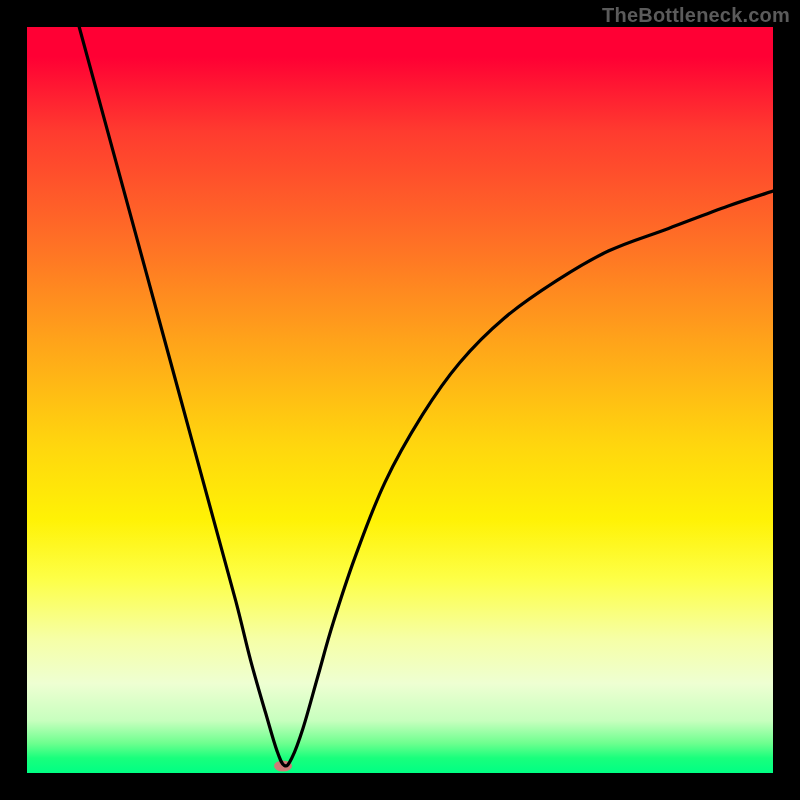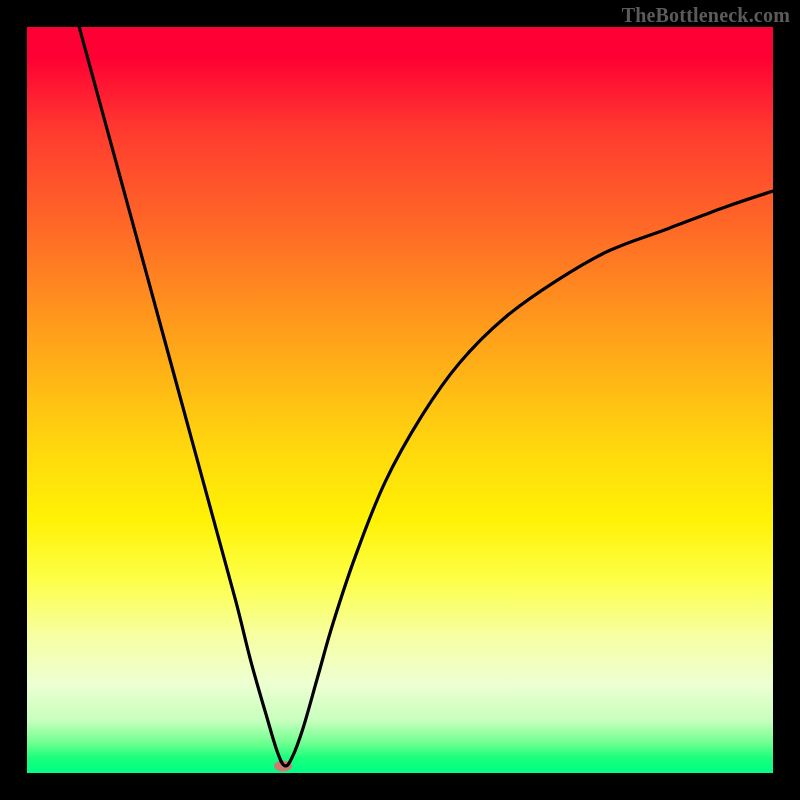--- a/index.html
+++ b/index.html
@@ -9,21 +9,20 @@
     height: 800px;
     background: #000000;
     overflow: hidden;
     font-family: Arial, Helvetica, sans-serif;
   }
   .container {
     position: relative;
     width: 800px;
     height: 800px;
     background: #000000;
-    font-family: Liberation Serif, serif;
   }
   .watermark {
     position: absolute;
     top: 4px;
     right: 10px;
     font-size: 20px;
     font-weight: 600;
     color: #5b5b5b;
     letter-spacing: 0.2px;
     z-index: 10;

